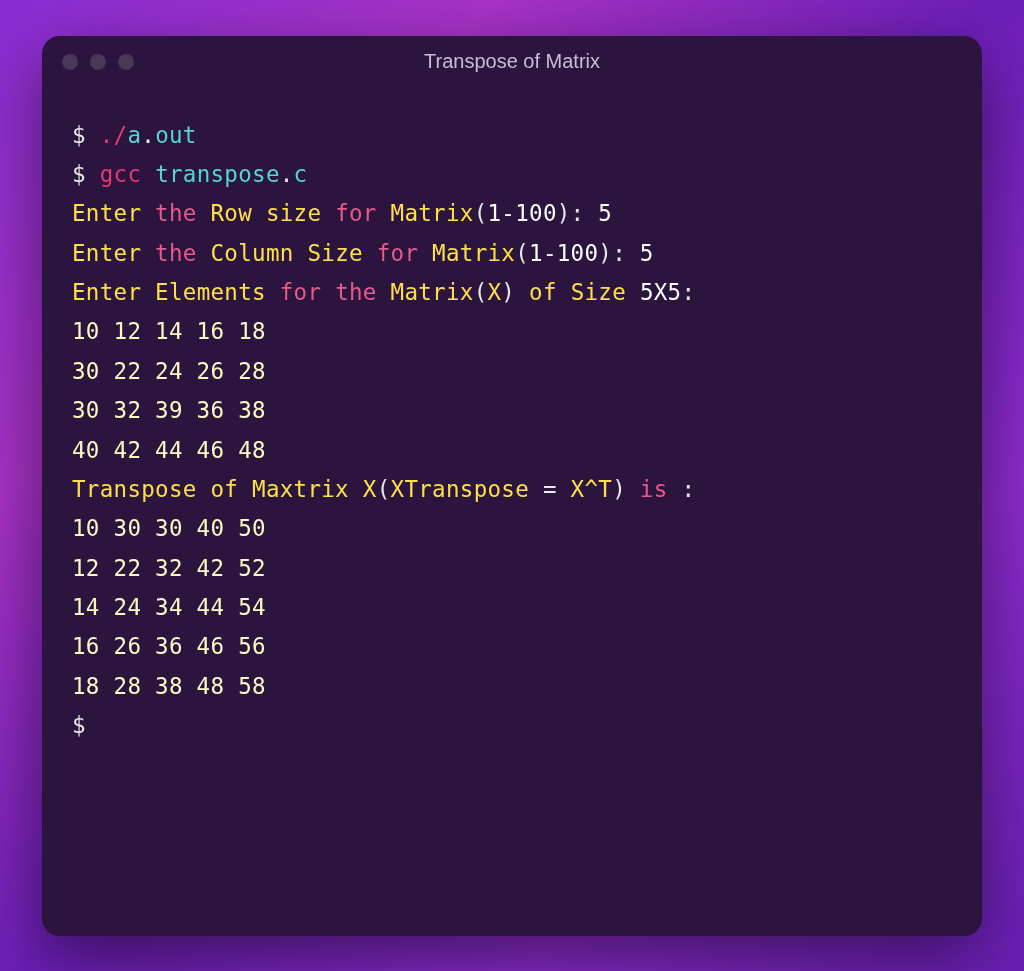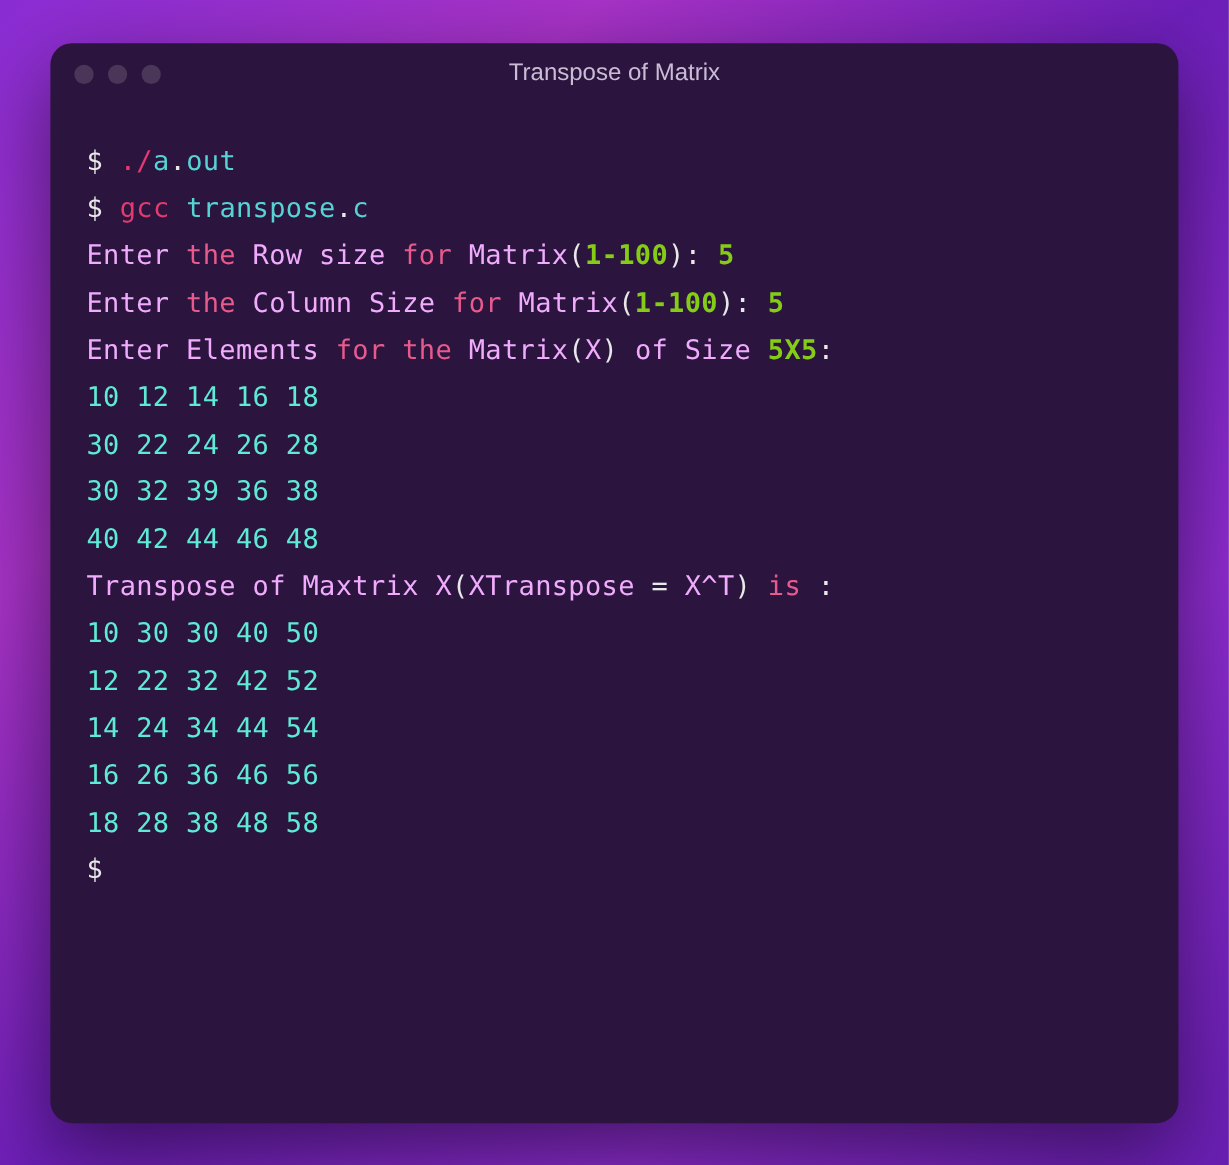--- a/index.html
+++ b/index.html
@@ -69,27 +69,27 @@
     }
 
     .line {
       white-space: pre;
     }
 
     .prompt { color: #e8e8e8; }
     .cmd-red { color: #e6396f; }
     .cmd-cyan { color: #56d4d4; }
     .cmd-dot { color: #e8e8e8; }
-    .kw-blue { color: #f0abfc; }
+    .kw-blue { color: #fde047; }
     .kw-red { color: #e85a8c; }
-    .num-green { color: #5eead4; }
+    .num-green { color: #fef9c3; }
     .paren { color: #e8e8e8; }
     .equals { color: #e8e8e8; }
     .colon { color: #e8e8e8; }
-    .num-val { color: #84cc16; font-weight: bold; }
+    .num-val { color: #ffffff; }
   </style>
 </head>
 <body>
 
 <div class="terminal-window">
   <div class="titlebar">
     <div class="traffic-lights">
       <div class="tl-dot"></div>
       <div class="tl-dot"></div>
       <div class="tl-dot"></div>

